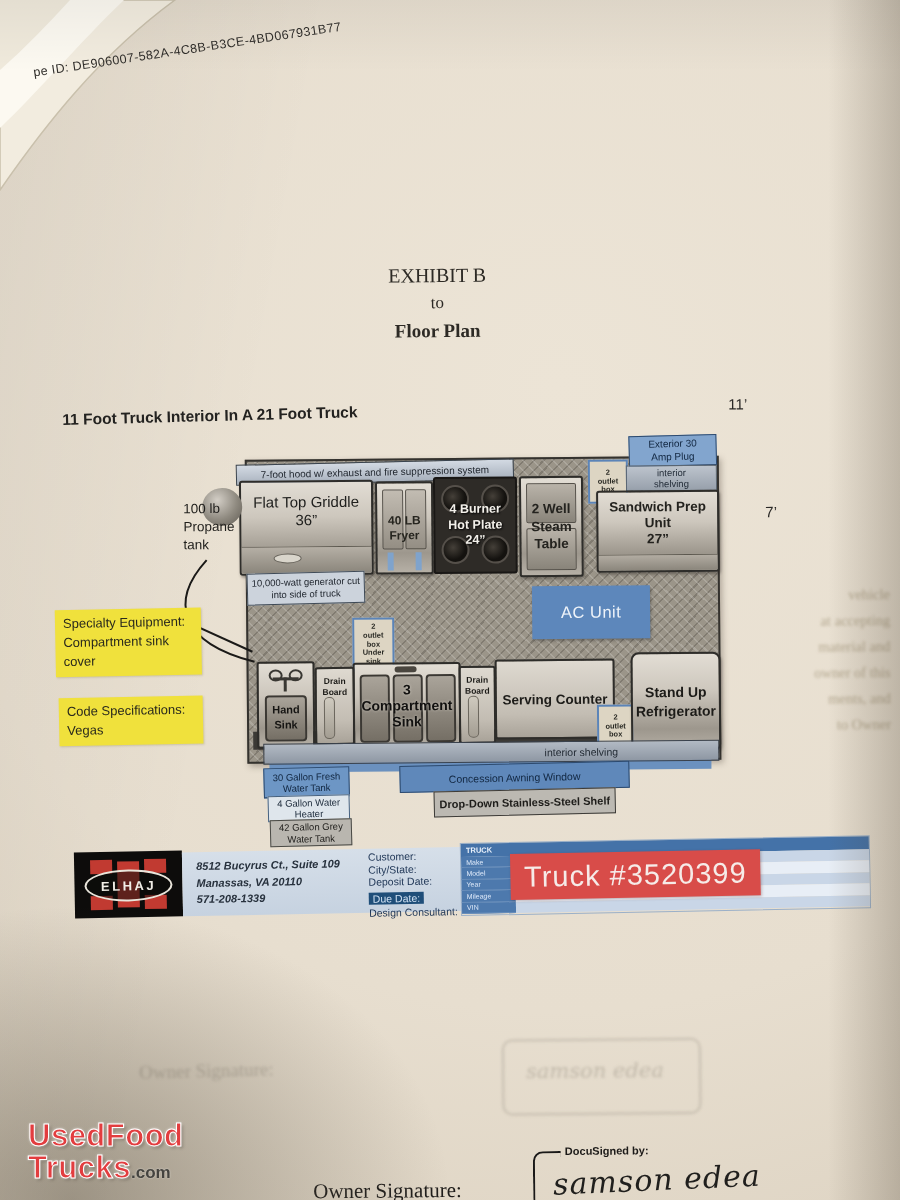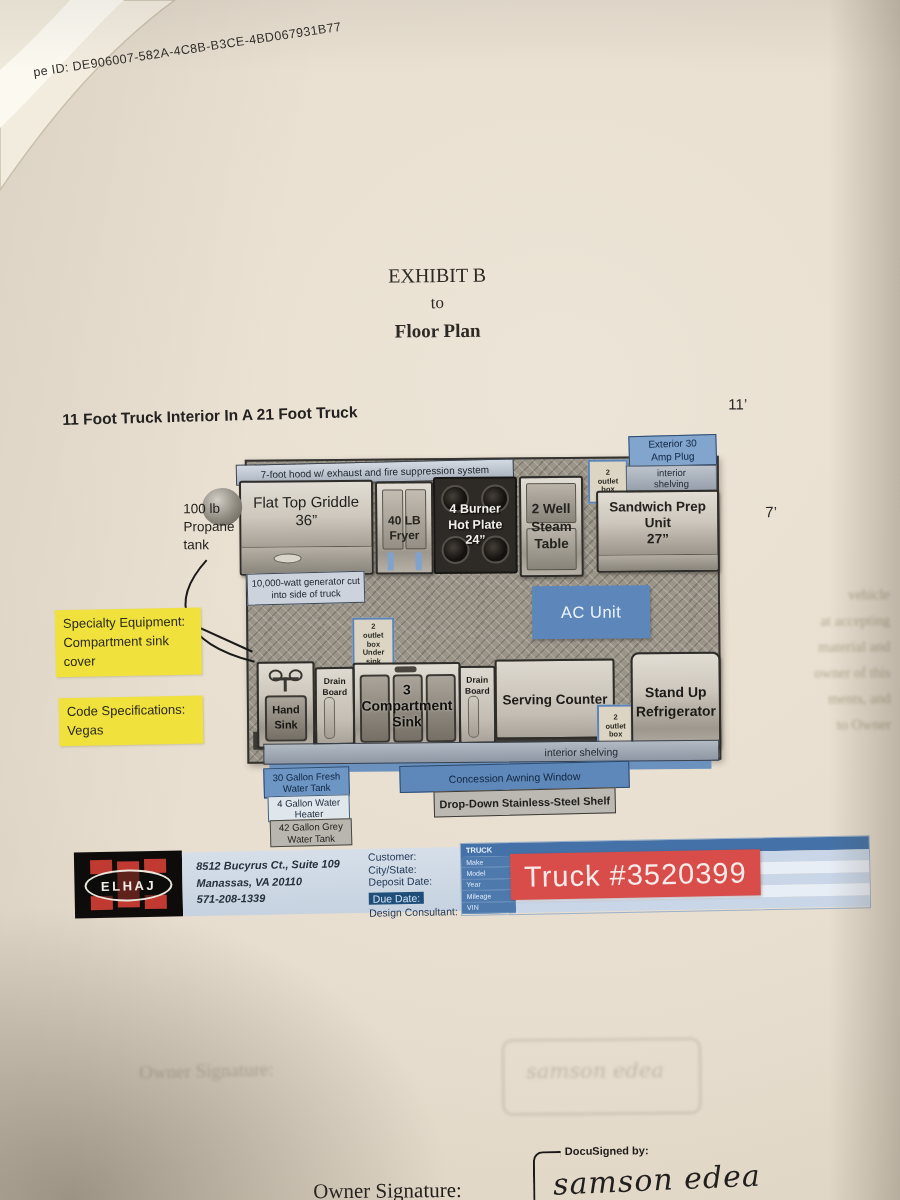--- a/index.html
+++ b/index.html
@@ -300,15 +300,22 @@
       <span class="sigfont" style="position:absolute;left:22px;top:18px;font-size:21px;color:rgba(105,98,85,.3);">samson edea</span>
     </div>
 
     <div class="abs serif" style="left:308px;top:1178px;font-size:21px;color:#1e1c1a;">Owner Signature:</div>
     <div class="abs" style="left:528px;top:1152px;width:26px;height:52px;border-left:2.5px solid #1a1918;border-top:2.5px solid #1a1918;border-radius:10px 0 0 0;"></div>
     <div class="abs" style="left:560px;top:1146px;font-size:11px;font-weight:bold;color:#1c1a18;">DocuSigned by:</div>
     <div class="abs sigfont" style="left:548px;top:1164px;font-size:30px;color:#201f1d;transform:rotate(-2deg);letter-spacing:1px;">samson edea</div>
 
   </div>
 
+  <div class="abs" style="left:28px;top:1118px;z-index:20;">
+    <div class="wm1">UsedFood</div>
+    <div style="display:flex;align-items:baseline;margin-top:-4px;">
+      <span class="wm1">Trucks</span>
+      <span class="wm-com">.com</span>
+    </div>
+  </div>
 
   <div class="vignette"></div>
 </div>
 
 </body></html>

